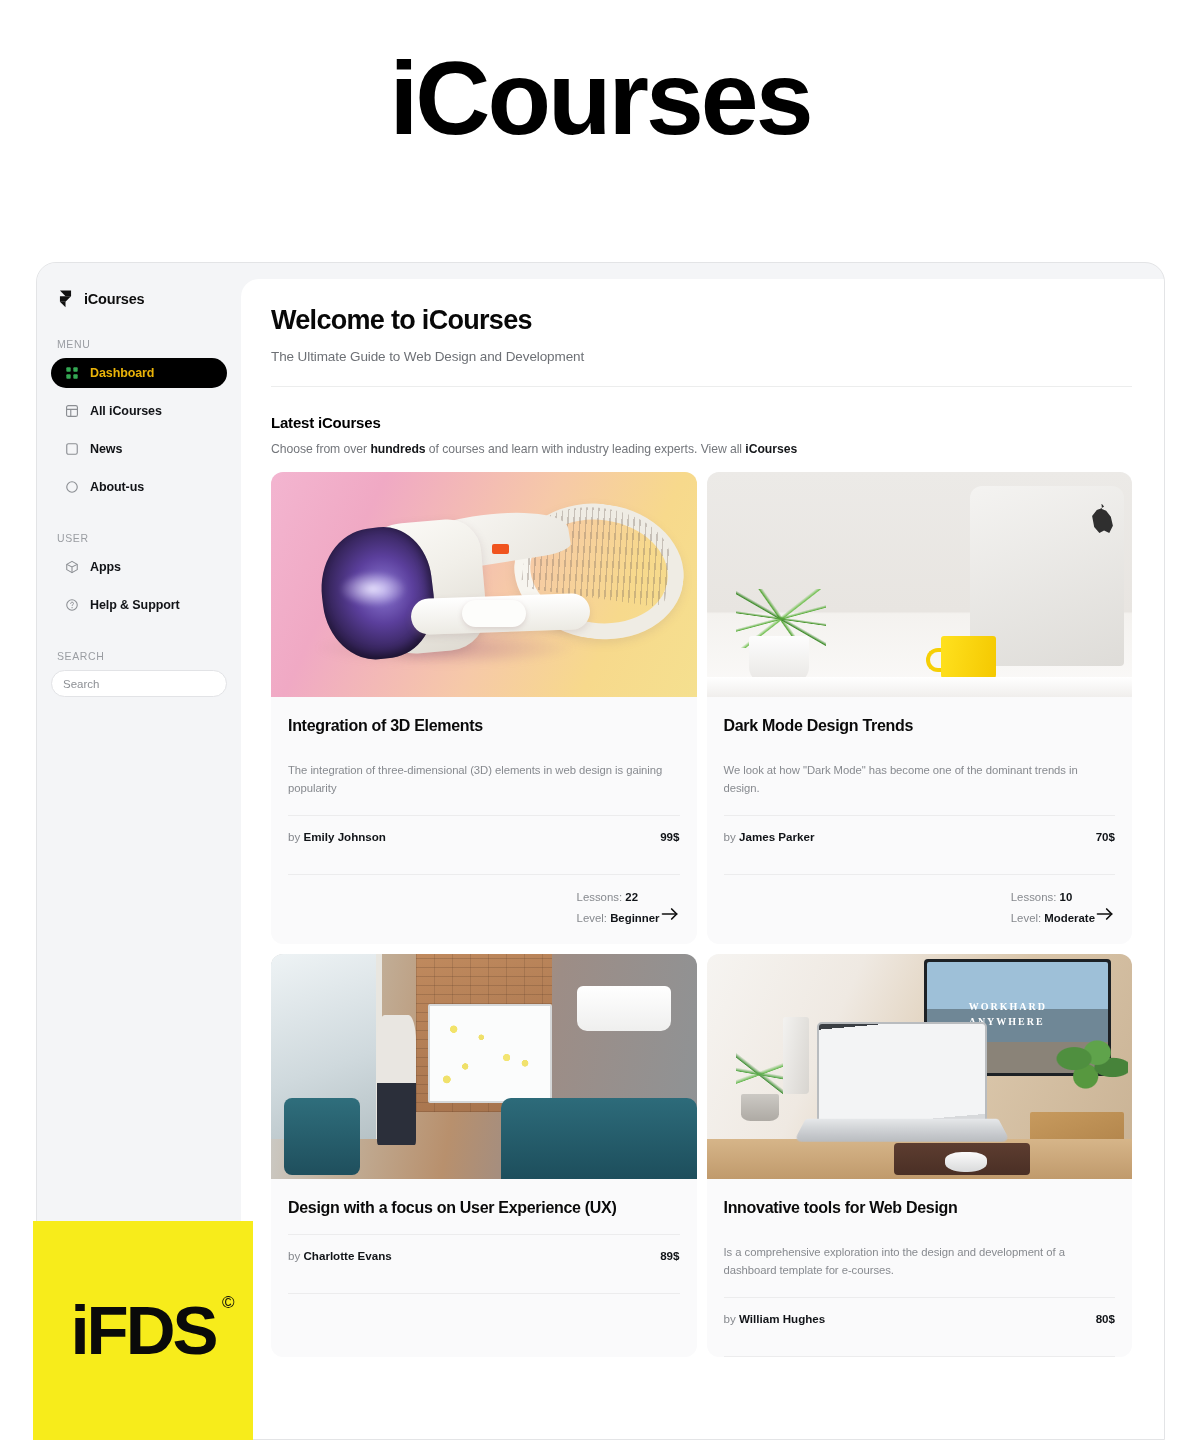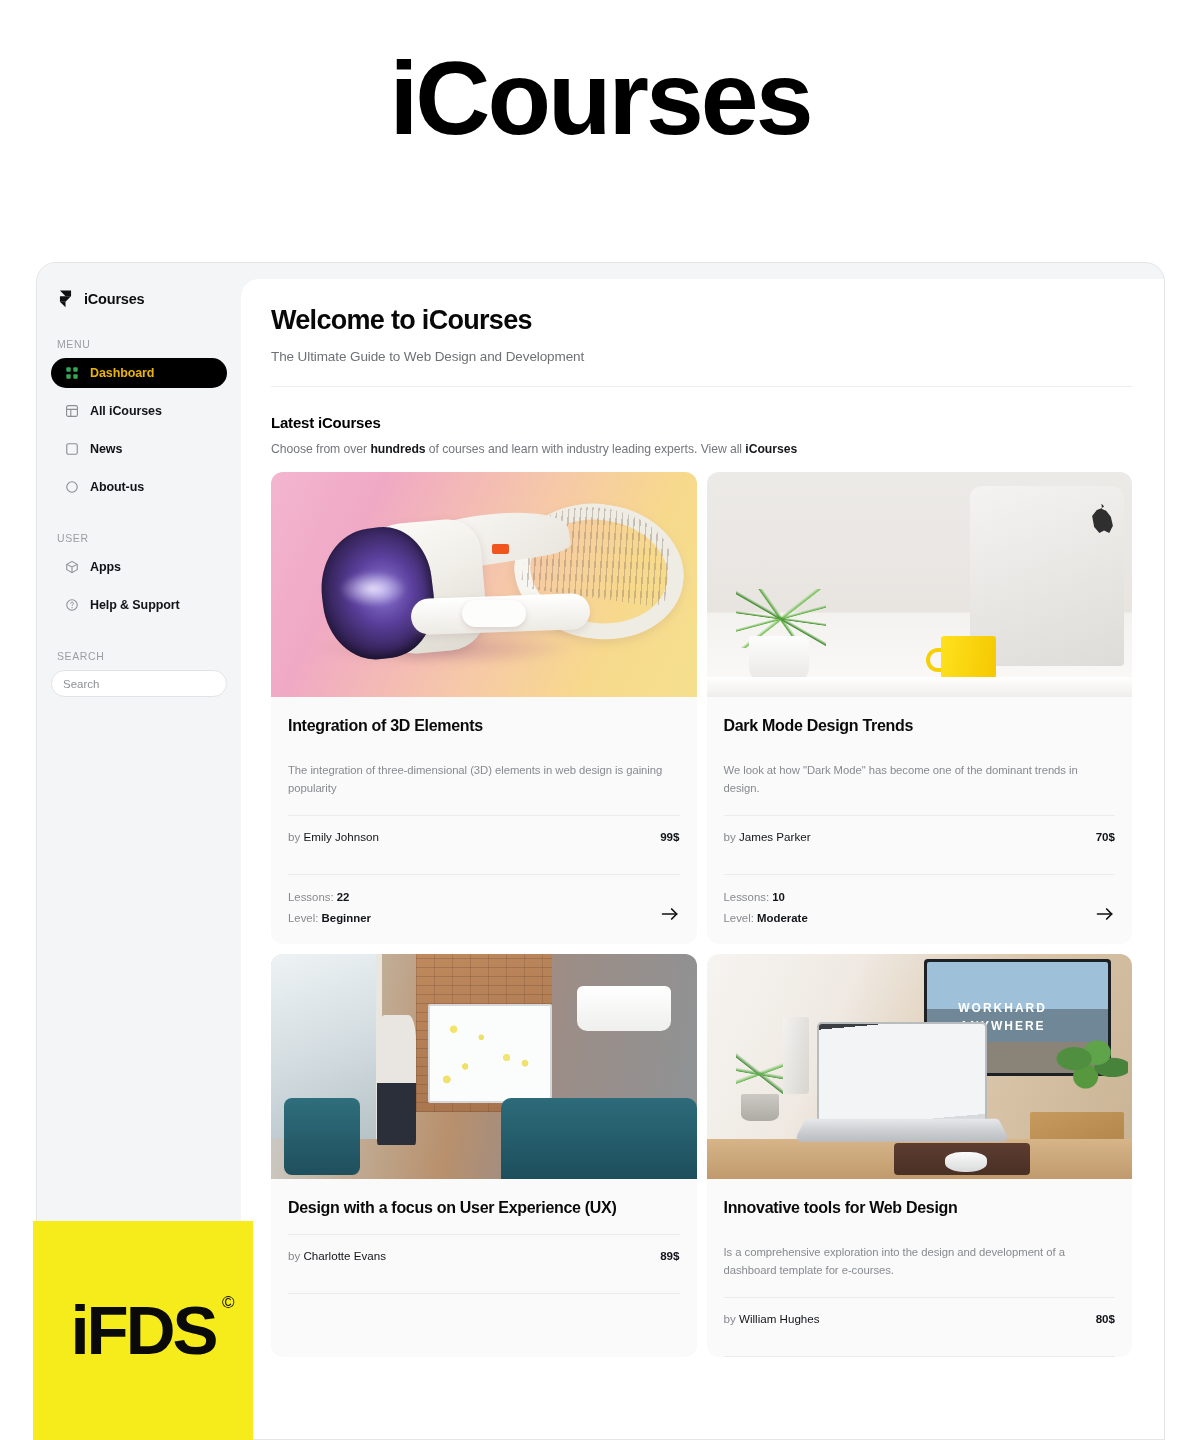--- a/index.html
+++ b/index.html
@@ -114,24 +114,24 @@
   .card-desc {
     margin-top: 27px; font-size: 11.3px; line-height: 1.55;
     color: #878a8f; letter-spacing: -0.05px; min-height: 36px;
   }
   .card-div { height: 1px; background: #ececed; margin: 17px 0 0 0; }
   .card-meta {
     display: flex; align-items: center; justify-content: space-between;
     padding: 14px 0 14px 0;
   }
   .card-author { font-size: 11.6px; color: #86898e; }
-  .card-author b { color: #111418; font-weight: 400; text-align: center; }
+  .card-author b { color: #111418; font-weight: 700; text-align: center; }
   .card-price { font-size: 11.6px; font-weight: 700; color: #111418; }
   .card-foot {
-    display: flex; align-items: flex-end; justify-content: space-between;
+    display: flex; align-items: flex-end; justify-content: flex-end;
     padding: 16px 0 20px 0;
   }
   .card-stats { display: flex; flex-direction: column; gap: 9px; }
   .card-stat { font-size: 11.4px; color: #86898e; }
   .card-stat b { color: #111418; font-weight: 700; }
   .card-arrow { width: 20px; height: 20px; display: block; }
 
   
   .thumb-vr {
     background: linear-gradient(115deg, #f3b5d0 0%, #f0a9c4 22%, #f6c9a8 55%, #f7d98c 78%, #f5e08f 100%);
@@ -305,22 +305,22 @@
     position: absolute; right: 5%; top: 2%; width: 44%; height: 52%;
     background: #1d2125; border-radius: 4px; padding: 3px;
   }
   .lt-monitor-screen {
     width: 100%; height: 100%;
     background: linear-gradient(180deg,#9ec0d8 0 42%, #6f8796 42% 72%, #8a8378 72% 100%);
     border-radius: 2px;
   }
   .lt-work {
     position: absolute; right: 20%; top: 20%;
-    font-size: 12px; letter-spacing: 2px; color: #fff; font-weight: 700;
-    text-align: center; line-height: 1.5;
+    font-size: 10px; letter-spacing: 2px; color: #fff; font-weight: 700;
+    text-align: left; line-height: 1.5; font-family: Liberation Serif, serif;
   }
   .lt-laptop {
     position: absolute; left: 26%; top: 30%; width: 40%; height: 46%;
     background: linear-gradient(175deg,#3b3f44 0 5%, #f3f4f5 5% 92%, #d7d9db 92%);
     border-radius: 5px 5px 2px 2px;
     border: 2px solid #b9bcbf;
   }
   .lt-laptop-base {
     position: absolute; left: 22%; top: 72%; width: 48%; height: 12%;
     background: linear-gradient(180deg,#e6e8ea,#b9bcc0);

